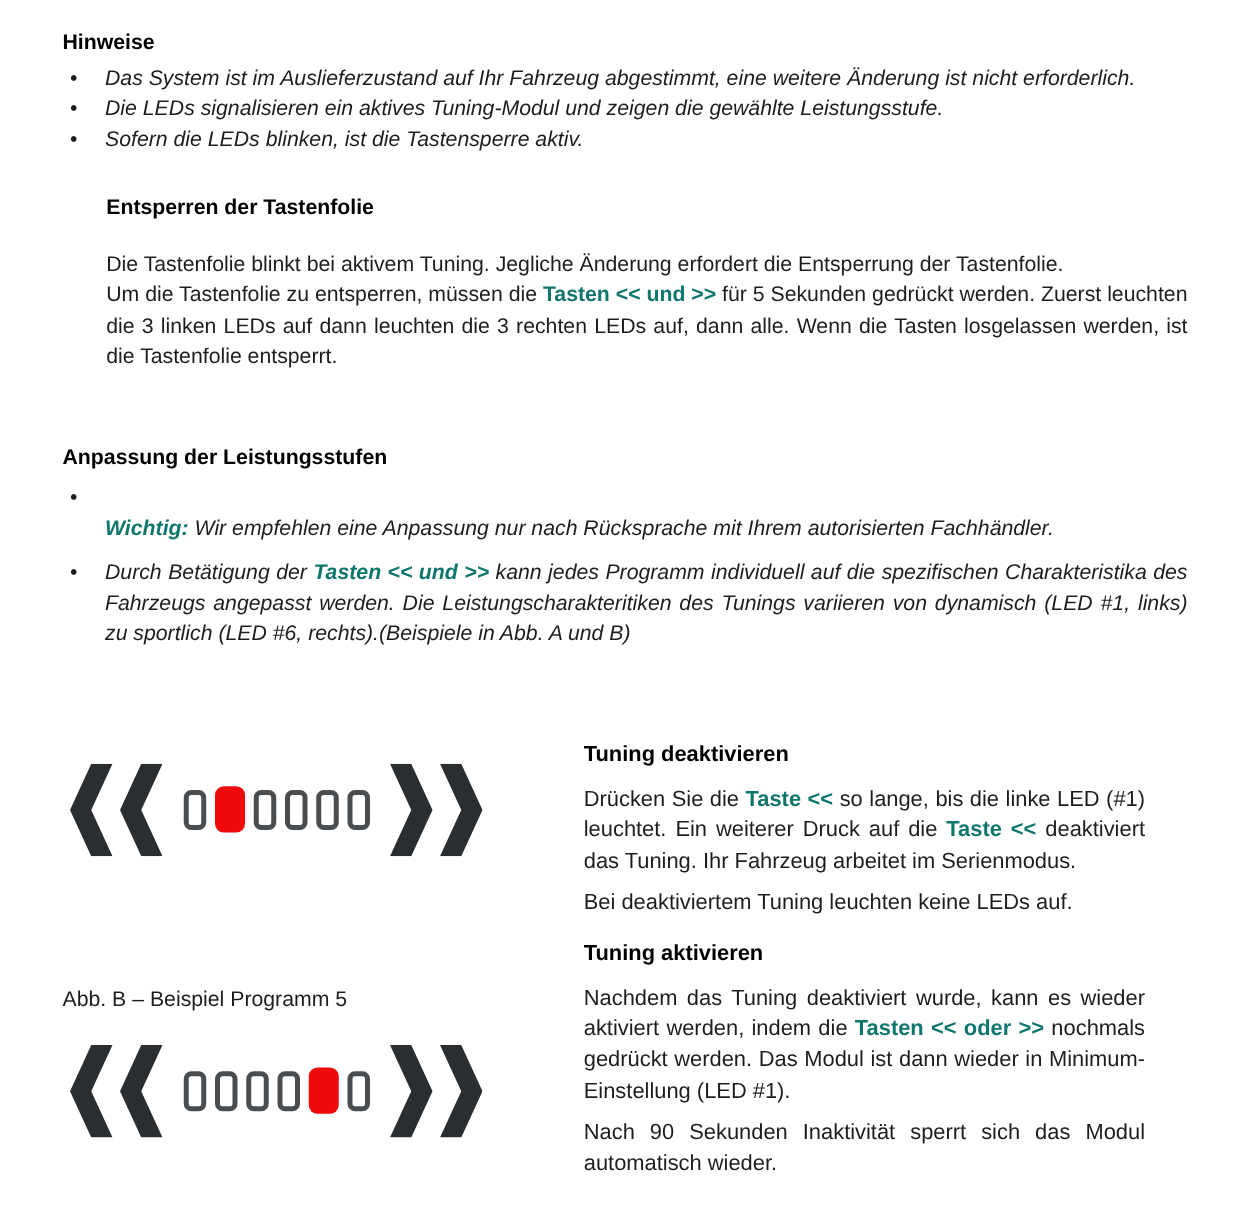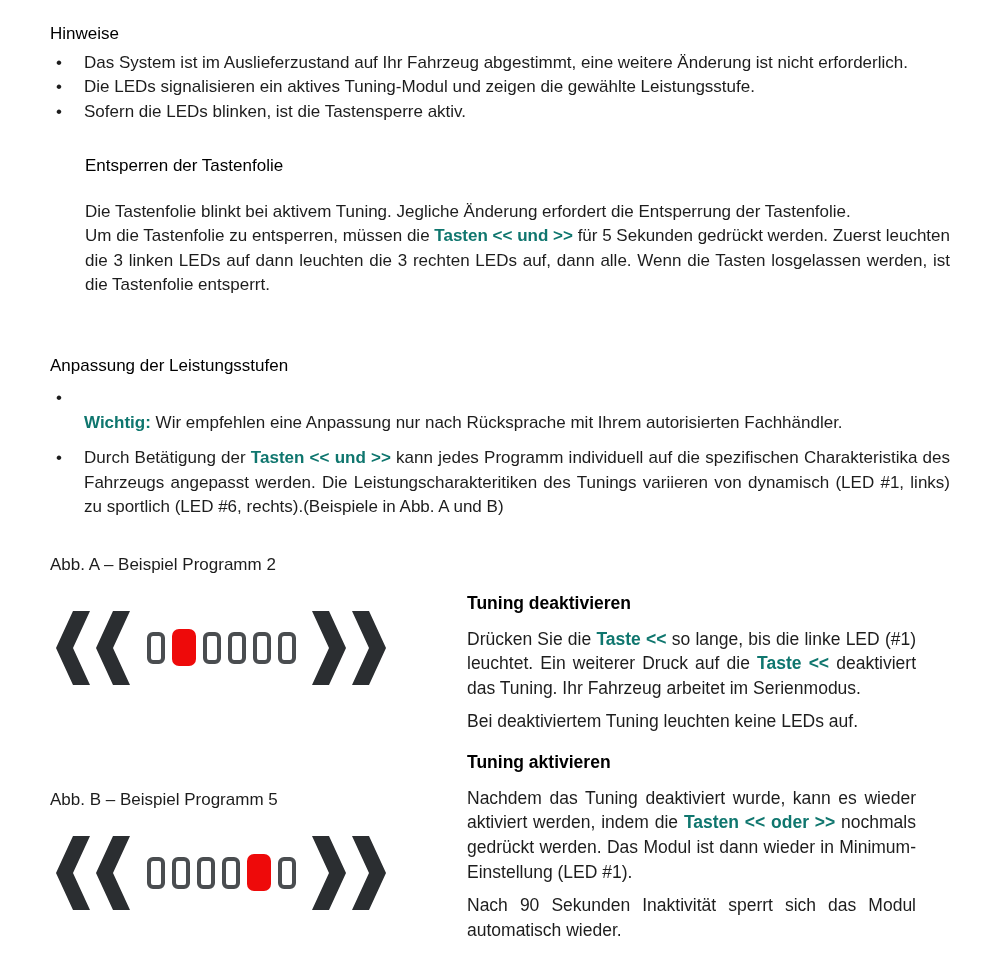--- a/index.html
+++ b/index.html
@@ -5,29 +5,29 @@
   html,body { margin:0; padding:0; background:#ffffff; }
   body {
     width:1000px; height:975px; overflow:hidden;
     font-family:"Liberation Sans", sans-serif;
     color:#1d1d1d;
   }
   .page { position:relative; width:1000px; height:975px; background:#fff; }
   .content { padding:22px 50px 0 50px; }
 
   h3.sec-heading {
-    font-size:17px; line-height:24.5px; font-weight:normal;
+    font-size:17px; line-height:24.5px; font-weight:bold;
     color:#000; margin:0;
   }
 
   .bullets { list-style:none; margin:4px 0 0 0; padding:0; }
   .bullets li { display:flex; font-size:17px; line-height:24.5px; }
   .bullets li + li { margin-top:0; }
   .bm { flex:0 0 28px; padding-left:6px; }
-  .bt { flex:1; }
+  .bt { flex:1;font-style:italic; }
   .just { text-align:justify; text-align-last:left; }
 
   #sec-entsperren { margin-top:30px;margin-left:35px; }
   #sec-entsperren .para { margin-top:21px; font-size:17px; line-height:24.5px; }
 
   #sec-anpassung { margin-top:56px; }
   #sec-anpassung .bullets { margin-top:8px; }
   #sec-anpassung li.gap { margin-top:11px; }
 
   .fig-area { position:relative; margin-top:20px; height:425px; }
@@ -103,21 +103,20 @@
         </li>
         <li class="gap">
           <span class="bm">•</span>
           <span class="bt just"><span>Durch Betätigung der </span><b>Tasten &lt;&lt; und &gt;&gt;</b><span> kann jedes Programm individuell auf die spezifischen Charakteristika des Fahrzeugs angepasst werden. Die Leistungscharakteritiken des Tunings variieren von dynamisch (LED #1, links) zu sportlich (LED #6, rechts).(Beispiele in Abb. A und B)</span></span>
         </li>
       </ul>
     </section>
 
     <div class="fig-area">
 
-      <div id="fig-a-label" class="fig-label">Abb. A – Beispiel Programm 2</div>
       <div id="fig-a" class="figure">
         <svg width="74" height="74" viewBox="0 0 74 74">
           <path d="M17 0 H34 L17 37 L34 74 H17 L0 37 Z" fill="#2b2e31"></path>
           <path d="M17 0 H34 L17 37 L34 74 H17 L0 37 Z" transform="translate(40 0)" fill="#2b2e31"></path>
         </svg>
         <div class="leds">
             <div class="led" style="border-color: rgb(74, 77, 80);"></div>
             <div class="led active" style="background: rgb(238, 10, 10);"></div>
             <div class="led" style="border-color: rgb(74, 77, 80);"></div>
             <div class="led" style="border-color: rgb(74, 77, 80);"></div>

